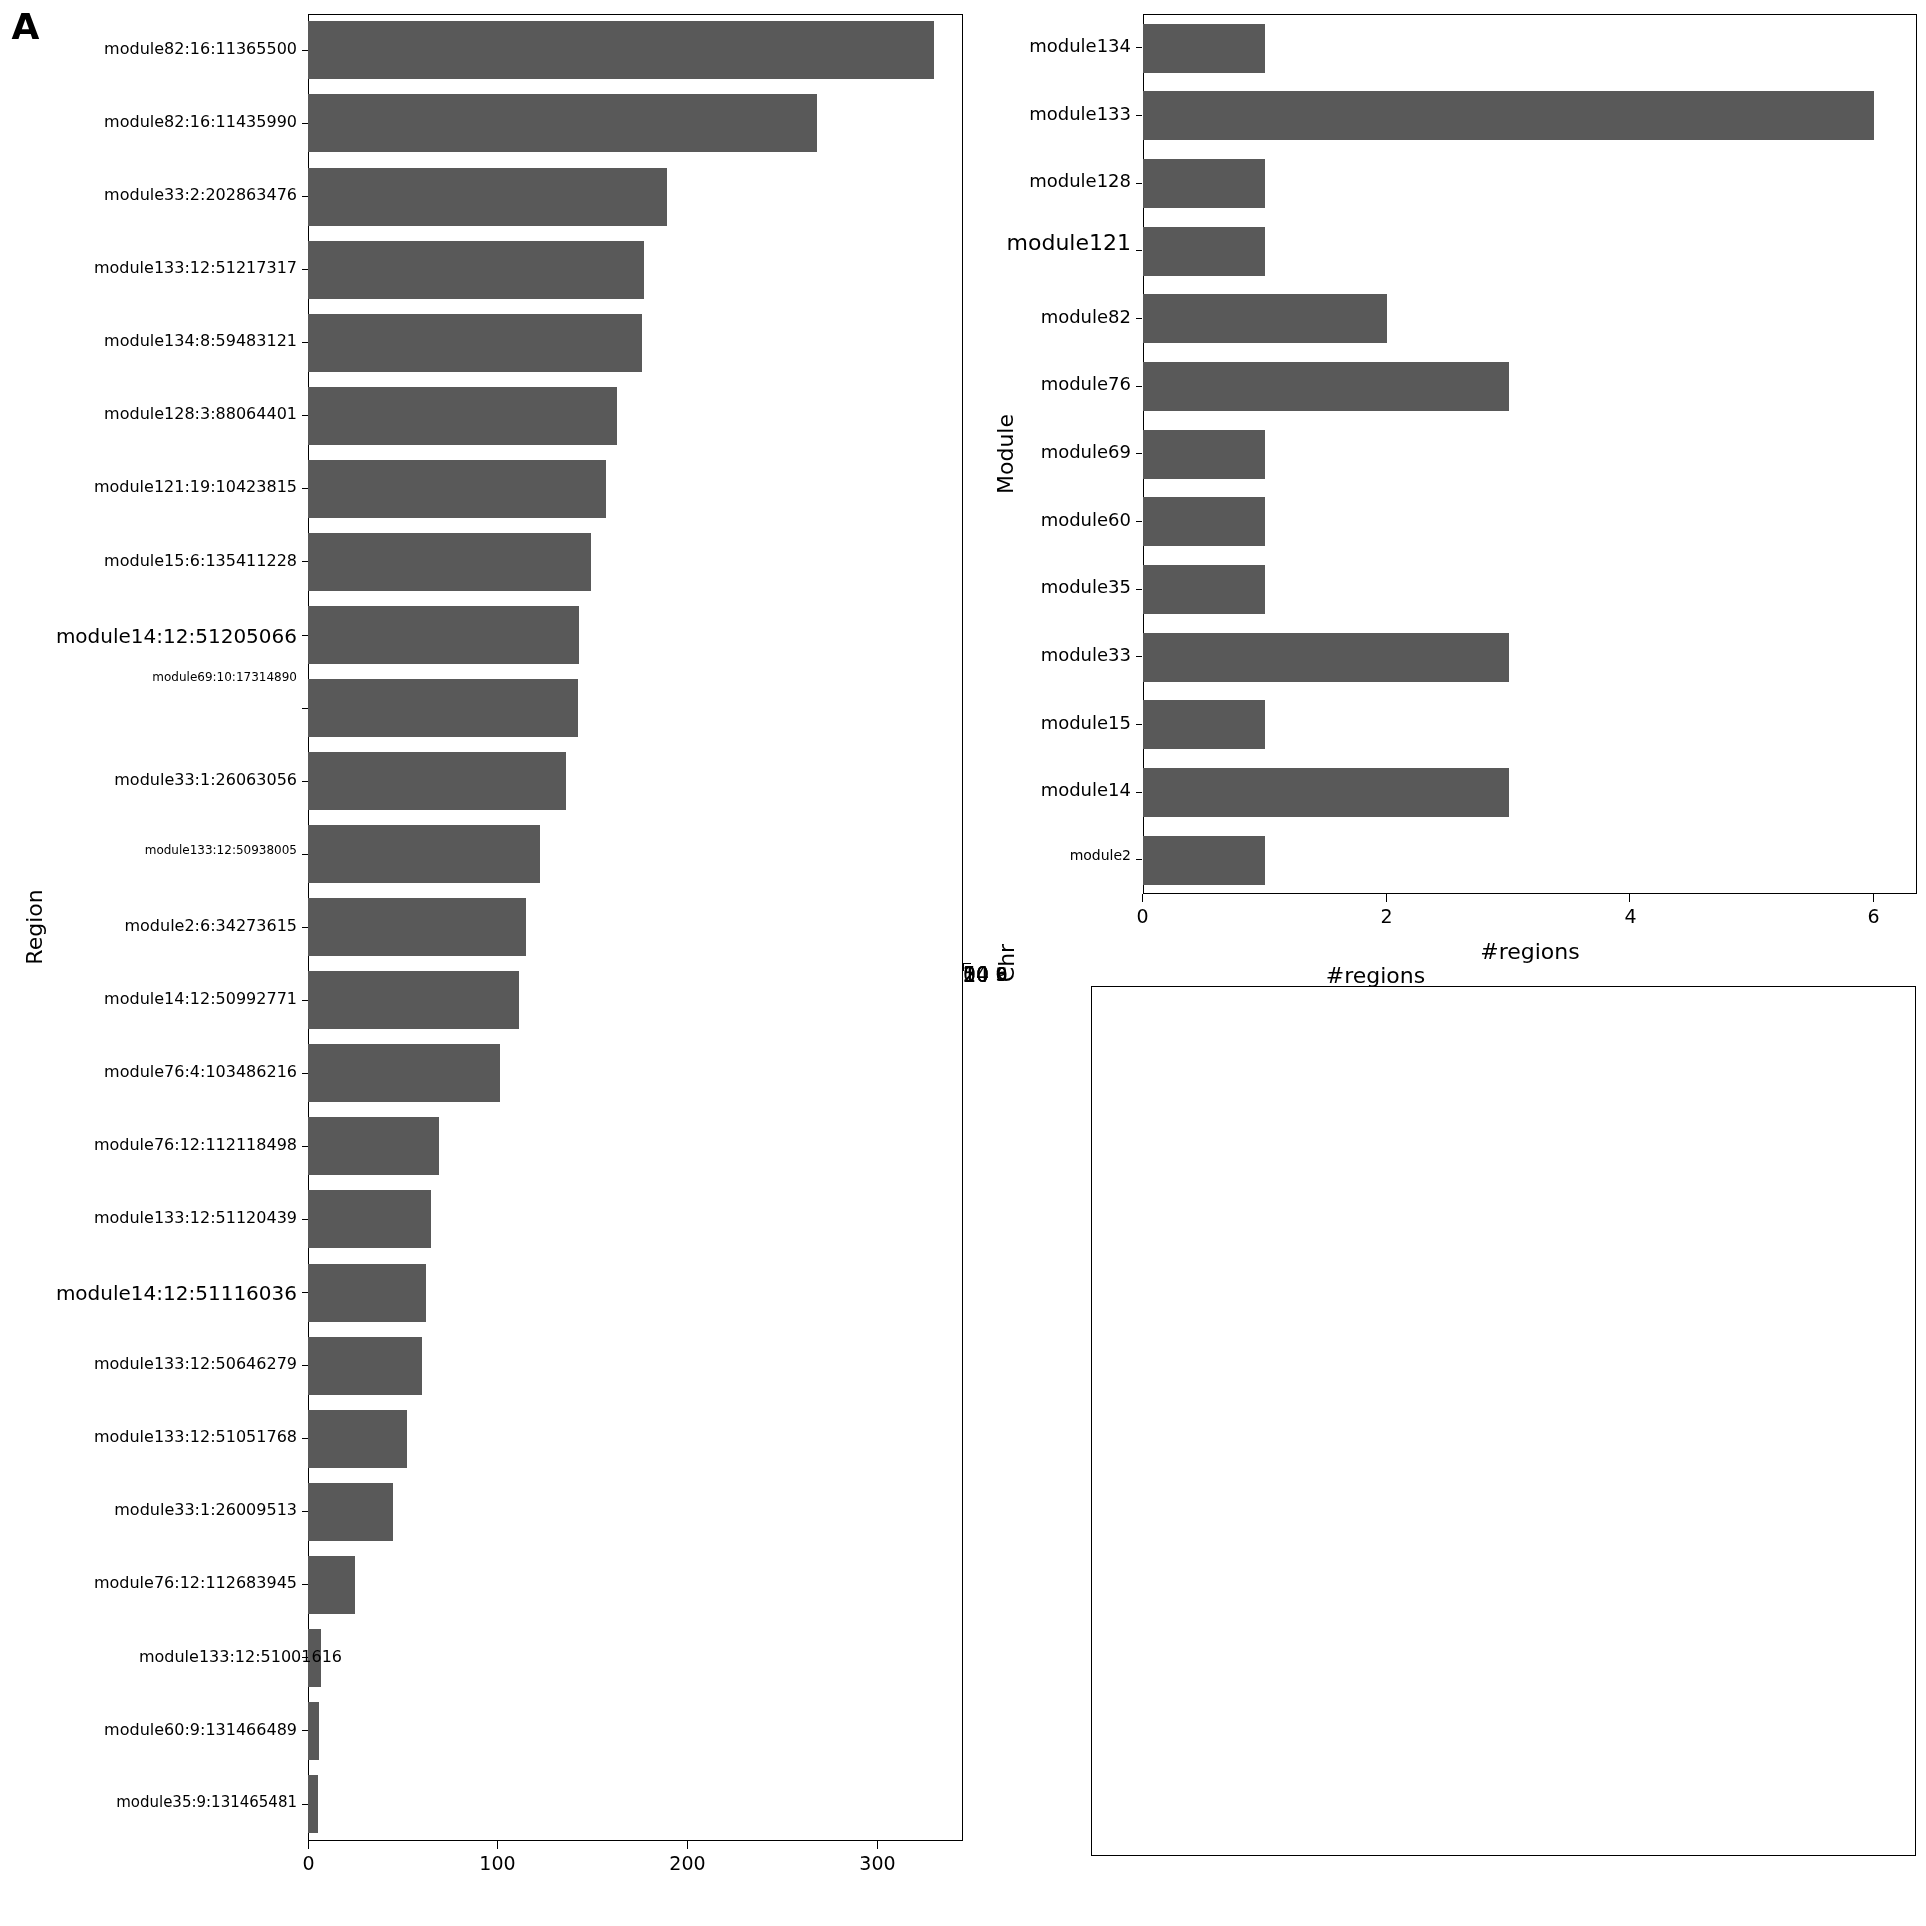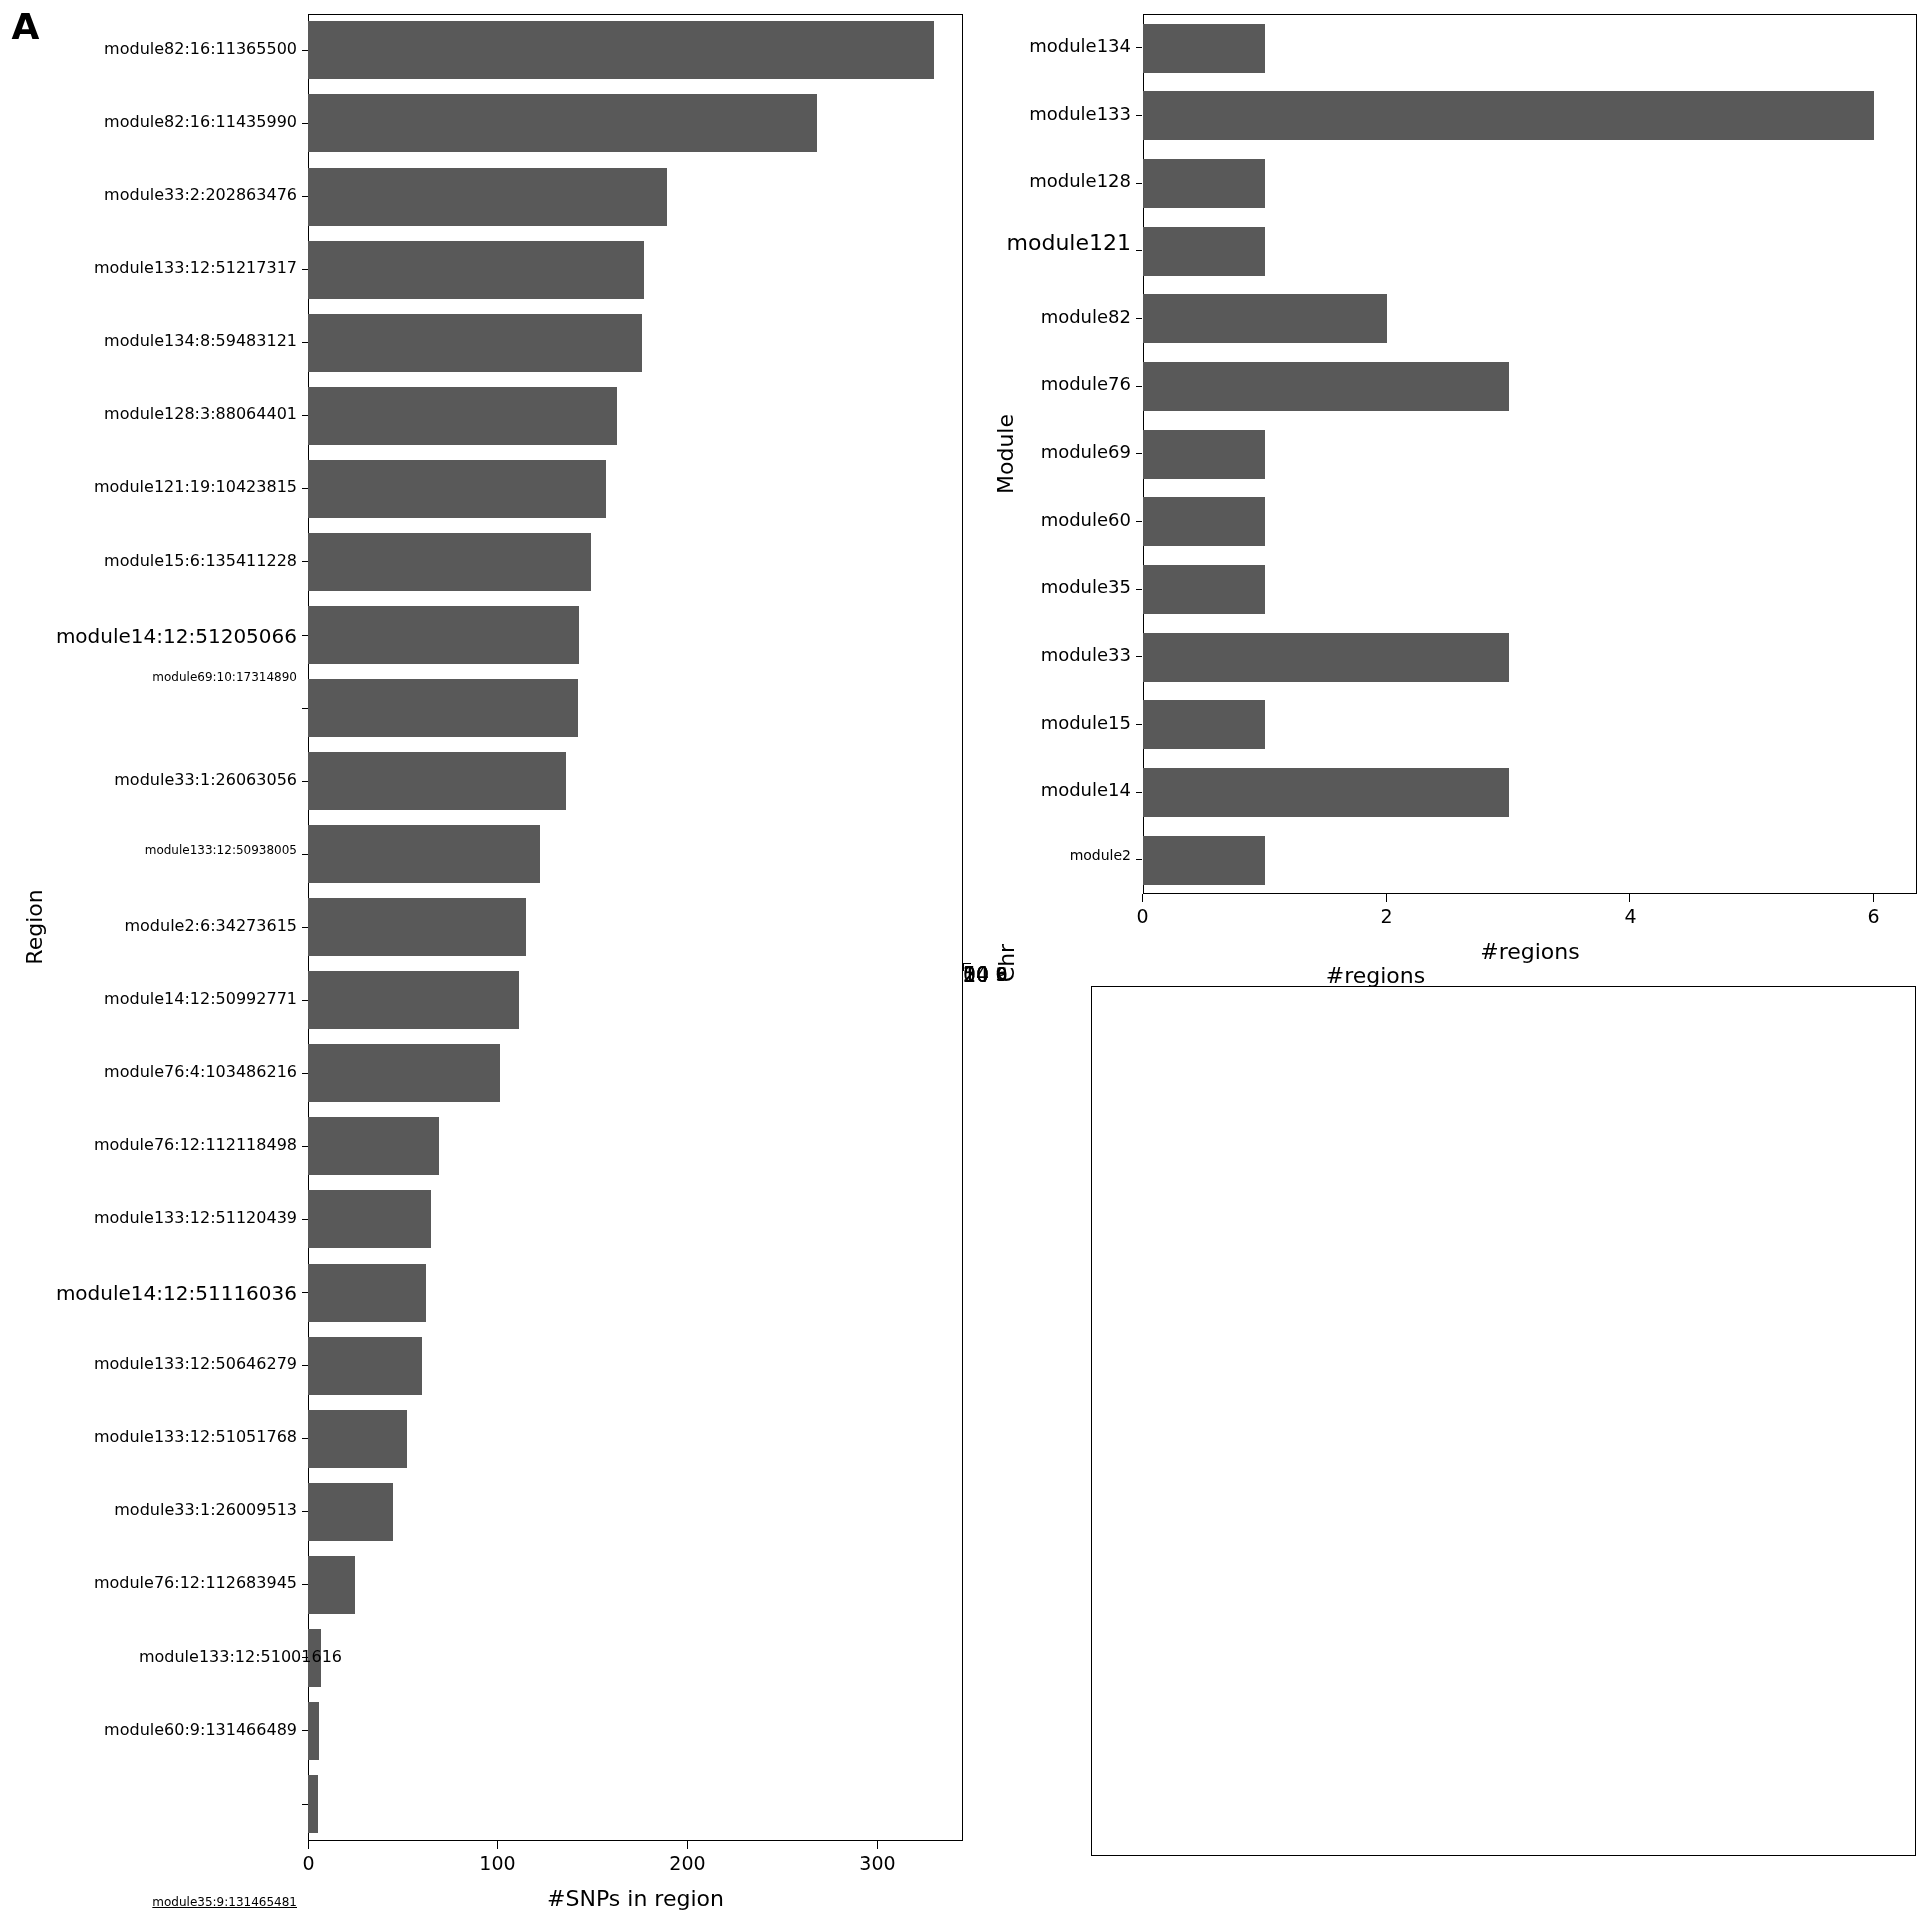--- a/index.html
+++ b/index.html
@@ -165,30 +165,29 @@
       <div class="tickmark" style="left: 302px; top: 1584px; width: 6.4px; height: 1.3px;"></div>
       <div class="ytick-label" style="left: 0px; top: 1573px; width: 297px; font-size: 16px;">module76:12:112683945</div>
       <div class="bar" style="left: 308px; top: 1629px; width: 13.3px; height: 58px; background: rgb(89, 89, 89);"></div>
       <div class="tickmark" style="left: 302px; top: 1657px; width: 6.4px; height: 1.3px;"></div>
       <div class="ytick-label" style="left: 0px; top: 1647px; width: 297px; font-size: 16px; margin-left: 45px;">module133:12:51001616</div>
       <div class="bar" style="left: 308px; top: 1702px; width: 11.4px; height: 58px; background: rgb(89, 89, 89);"></div>
       <div class="tickmark" style="left: 302px; top: 1730px; width: 6.4px; height: 1.3px;"></div>
       <div class="ytick-label" style="left: 0px; top: 1720px; width: 297px; font-size: 16px;">module60:9:131466489</div>
       <div class="bar" style="left: 308px; top: 1775px; width: 9.5px; height: 58px; background: rgb(89, 89, 89);"></div>
       <div class="tickmark" style="left: 302px; top: 1804px; width: 6.4px; height: 1.3px;"></div>
-      <div class="ytick-label" style="left: 0px; top: 1895px; width: 297px; font-size: 12px; text-decoration: underline;">module35:9:131465481</div>
+      <div class="ytick-label" style="left: 0px; top: 1793px; width: 297px; font-size: 15px;">module35:9:131465481</div>
       <div class="tickmark" style="left: 308px; top: 1841px; width: 1.3px; height: 7.7px;"></div>
       <div class="xtick-label" style="left: 270px; top: 1852px; width: 77px;">0</div>
       <div class="tickmark" style="left: 497px; top: 1841px; width: 1.3px; height: 7.7px;"></div>
       <div class="xtick-label" style="left: 459px; top: 1852px; width: 77px;">100</div>
       <div class="tickmark" style="left: 687px; top: 1841px; width: 1.3px; height: 7.7px;"></div>
       <div class="xtick-label" style="left: 649px; top: 1852px; width: 77px;">200</div>
       <div class="tickmark" style="left: 877px; top: 1841px; width: 1.3px; height: 7.7px;"></div>
       <div class="xtick-label" style="left: 839px; top: 1852px; width: 77px;">300</div>
-      <div class="axis-title" style="left: 308px; top: 1886px; width: 655px;">#SNPs in region</div>
       <div class="axis-title-y" style="left: 22px; top: 927px; transform: rotate(-90deg) translate(-50%, 0px);">Region</div>
     </div>
 
   <div class="panel" id="panelB">
 
     <div class="plotbox" id="plotB"></div>
   <div class="bar" style="left: 180px; top: 23.6px; width: 122px; height: 49px; background: rgb(89, 89, 89);"></div>
       <div class="tickmark" style="left: 173px; top: 47px; width: 6.4px; height: 1.3px;"></div>
       <div class="ytick-label" style="left: 0px; top: 35px; width: 168px; font-size: 18px;">module134</div>
       <div class="bar" style="left: 180px; top: 91px; width: 731px; height: 49px; background: rgb(89, 89, 89);"></div>

